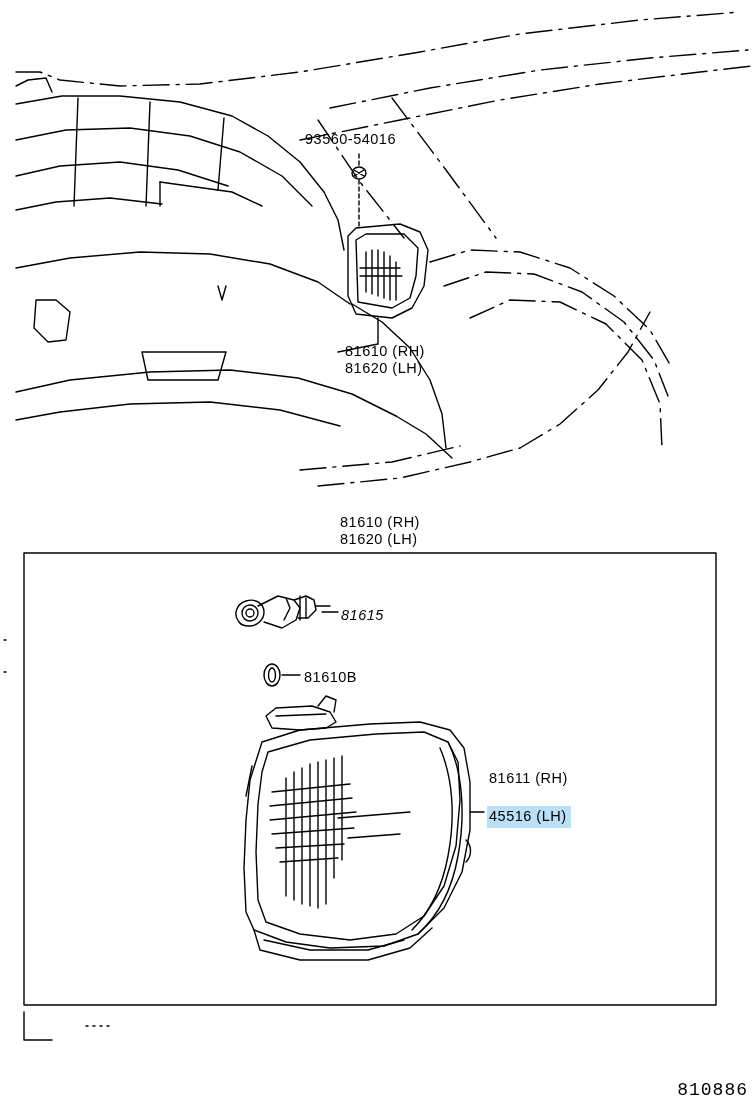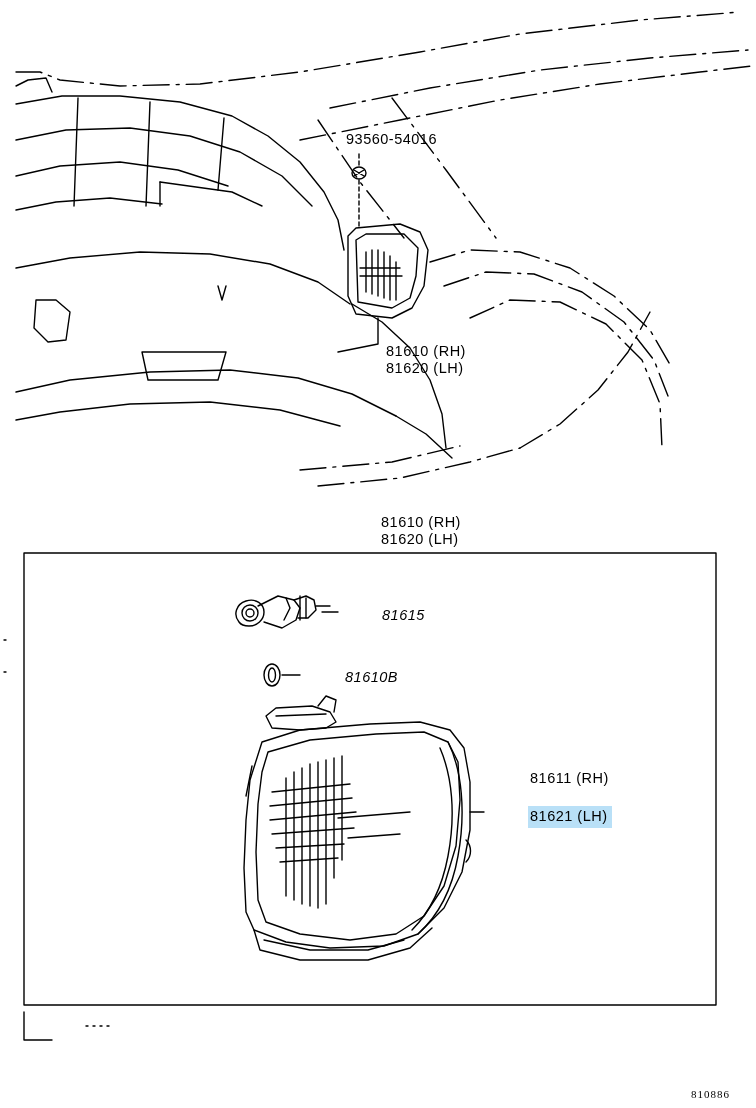--- a/index.html
+++ b/index.html
@@ -28,32 +28,31 @@
     height: 1108px;
   }
   .lbl {
     position: absolute;
     font-family: "Liberation Sans", sans-serif;
     font-size: 14.5px;
     letter-spacing: 0.5px;
     white-space: pre;
     color: #000;
     line-height: 17px;
-    margin-left: 41px;
   }
   .lbl.hl {
     background: #b9e0f7;
   }
   .footer-code {
     position: absolute;
-    right: 26px;
+    right: 8px;
     bottom: 8px;
-    font-size: 11px;
+    font-size: 18px;
     letter-spacing: 1px;
-    font-family: Liberation Serif, serif;
+    font-family: Liberation Mono, monospace;
   }
 </style>
 </head>
 <body>
 
 <div class="page">
 
   <svg class="diagram" viewBox="0 0 756 1108">
     <g fill="none" stroke="#000" stroke-width="1.4" stroke-linecap="round" stroke-linejoin="round">
 
@@ -205,19 +204,19 @@
   <div class="lbl" style="left:305px; top:131px;">93560-54016</div>
 
   <div class="lbl" style="left:345px; top:343px;">81610 (RH)</div>
   <div class="lbl" style="left:345px; top:360px;">81620 (LH)</div>
 
   <div class="lbl" style="left:340px; top:514px;">81610 (RH)</div>
   <div class="lbl" style="left:340px; top:531px;">81620 (LH)</div>
 
   <div class="lbl" style="left:341px; top:607px;font-style:italic;">81615</div>
 
-  <div class="lbl" style="left:304px; top:669px;font-style:italic;">81610B</div>
+  <div class="lbl" style="left:304px; top:669px;">81610B</div>
 
   <div class="lbl" style="left:489px; top:770px;">81611 (RH)</div>
-  <div class="lbl hl" style="left:487px; top:806px; padding:2px 4px 3px 2px;">81621 (LH)</div>
+  <div class="lbl hl" style="left:487px; top:806px; padding:2px 4px 3px 2px;">45516 (LH)</div>
 
   <div class="footer-code">810886</div>
 </div>
 
 </body></html>

